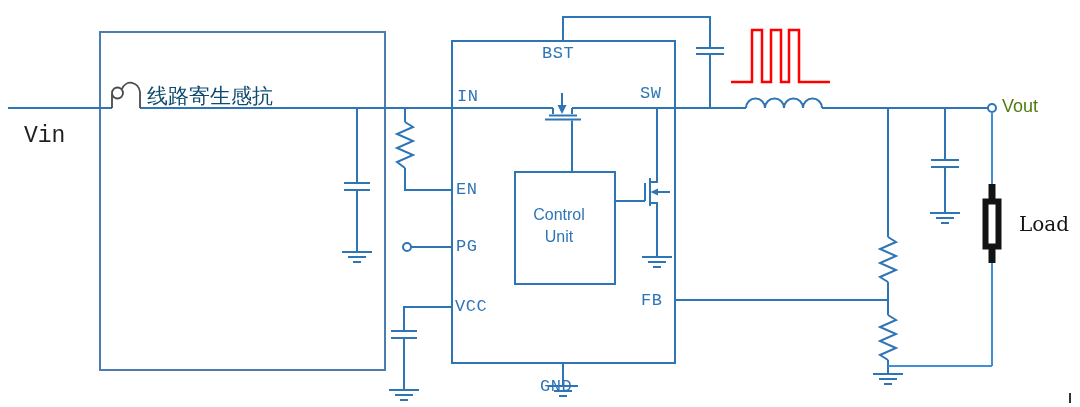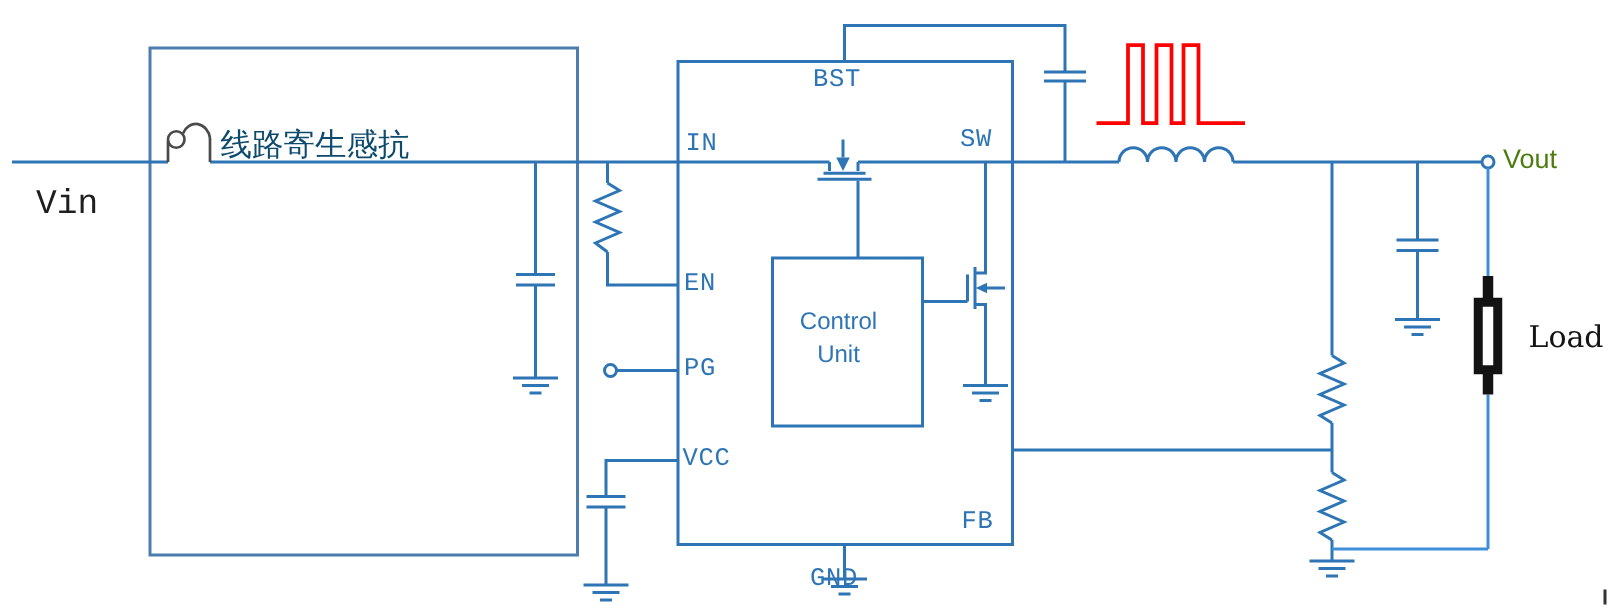--- a/index.html
+++ b/index.html
@@ -181,21 +181,21 @@
 <div class="lbl vin" style="left:24px;top:83px;margin-top:40px;">Vin</div>
 <div class="lbl cjk" style="left:147px;top:82px;">线路寄生感抗</div>
 
 <div class="lbl pin" style="left:457px;top:87px;">IN</div>
 <div class="lbl pin" style="left:456px;top:180px;">EN</div>
 <div class="lbl pin" style="left:456px;top:237px;">PG</div>
 <div class="lbl pin" style="left:455px;top:297px;">VCC</div>
 <div class="lbl pin" style="left:542px;top:44px;">BST</div>
 <div class="lbl pin" style="left:640px;top:84px;">SW</div>
 <div class="lbl pin" style="left:540px;top:343px;margin-top:34px;">GND</div>
-<div class="lbl pin" style="left:641px;top:291px;margin-top:48px;">FB</div>
+<div class="lbl pin" style="left:641px;top:291px;">FB</div>
 
 <div class="cu">
   <div>Control</div>
   <div>Unit</div>
 </div>
 
 <div class="lbl vout" style="left:1002px;top:96px;">Vout</div>
 <div class="lbl load" style="left:1019px;top:212px;text-align:center;">Load</div>
 
 </div>

